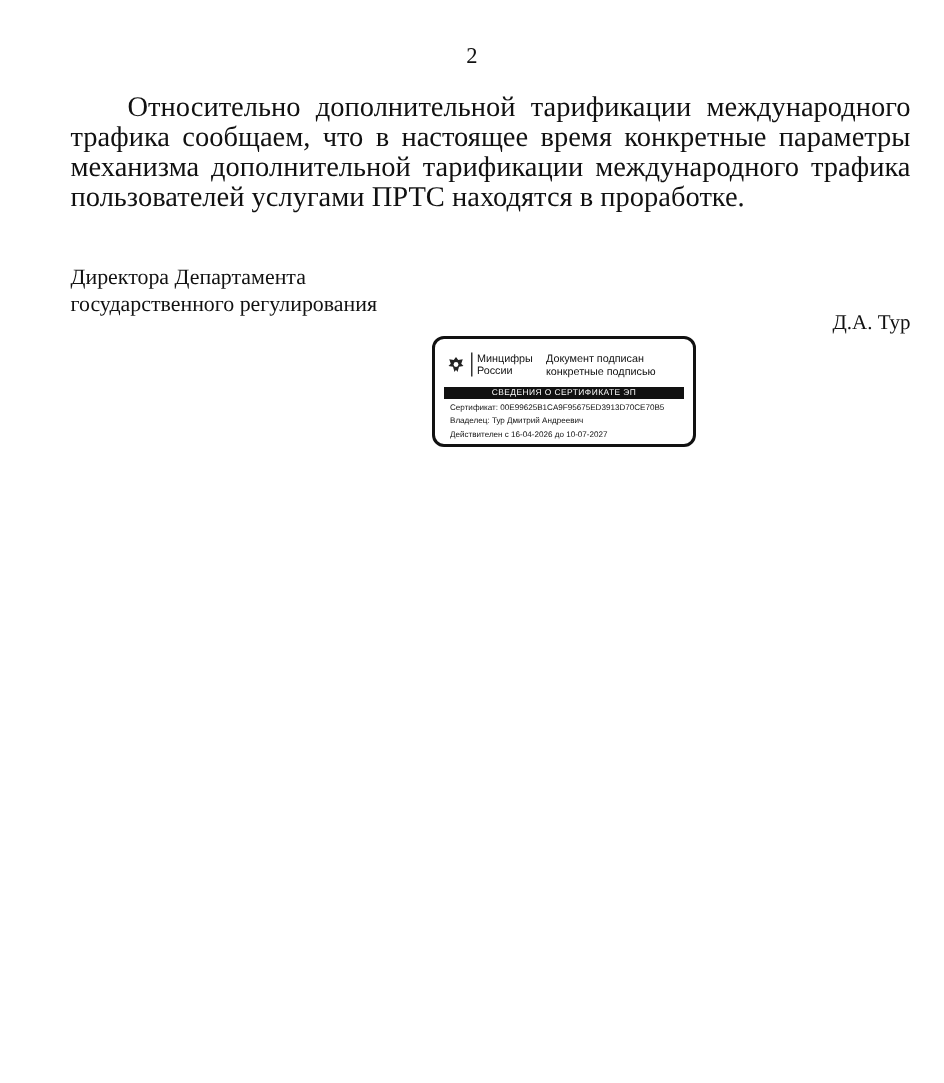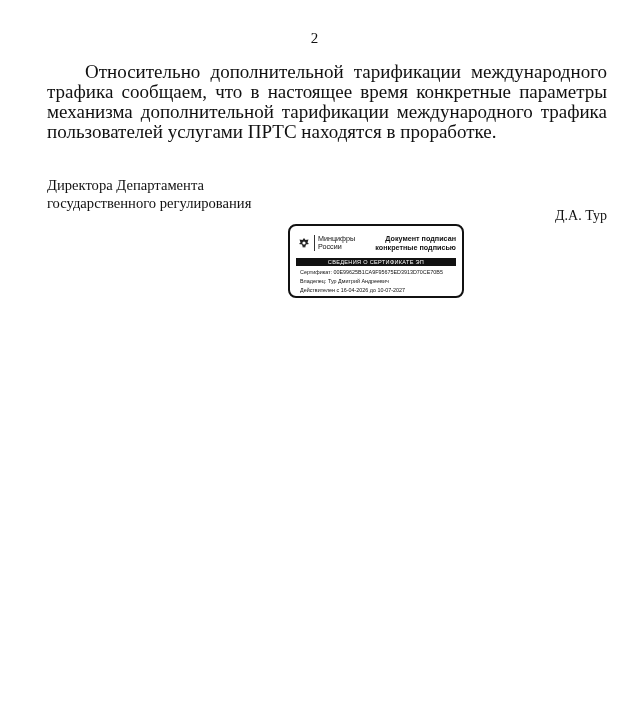--- a/index.html
+++ b/index.html
@@ -5,21 +5,21 @@
   html, body { margin: 0; padding: 0; background: #ffffff; }
   body { width: 629px; height: 722px; position: relative; overflow: hidden; font-family: "Liberation Serif", "DejaVu Serif", serif; color: #111; }
   .page-num { position: absolute; top: 30px; left: 0; width: 629px; text-align: center; font-size: 15px; }
   .para { position: absolute; top: 62px; left: 47px; width: 560px; font-size: 19px; line-height: 20px; text-align: justify; text-indent: 38px; }
   .sig-left { position: absolute; top: 176px; left: 47px; font-size: 14.6px; line-height: 18px; }
   .sig-right { position: absolute; top: 208px; right: 22px; font-size: 14px; }
   .stamp { position: absolute; top: 224px; left: 269px; width: 176px; height: 74px; border: 2px solid #111; border-radius: 8px; box-sizing: border-box; font-family: "Liberation Sans", "DejaVu Sans", sans-serif; margin-left: 19px; }
   .stamp-top { display: flex; align-items: center; padding: 6px 6px 0 8px; height: 22px; }
   .emblem { width: 12px; height: 12px; margin-right: 4px; }
   .ministry { border-left: 1px solid #333; padding-left: 3px; font-size: 7.2px; line-height: 8px; width: 46px; }
-  .signed { flex: 1; text-align: right; font-size: 7.2px; line-height: 9px; font-weight: bold; }
+  .signed { flex: 1; text-align: left; font-size: 7.2px; line-height: 9px; }
   .cert-bar { margin: 4px 6px 0 6px; background: #111; color: #fff; font-size: 5.6px; text-align: center; height: 8px; line-height: 8px; letter-spacing: 0.3px; }
   .cert-line { font-size: 5.4px; line-height: 8px; padding-left: 10px; margin-top: 1px; white-space: nowrap; }
   .cert-lines { margin-top: 2px; }
 </style>
 </head>
 <body>
 
 <div class="page-num">2</div>
 
 <div class="para">Относительно дополнительной тарификации международного трафика сообщаем, что в настоящее время конкретные параметры механизма дополнительной тарификации международного трафика пользователей услугами ПРТС находятся в проработке.</div>

